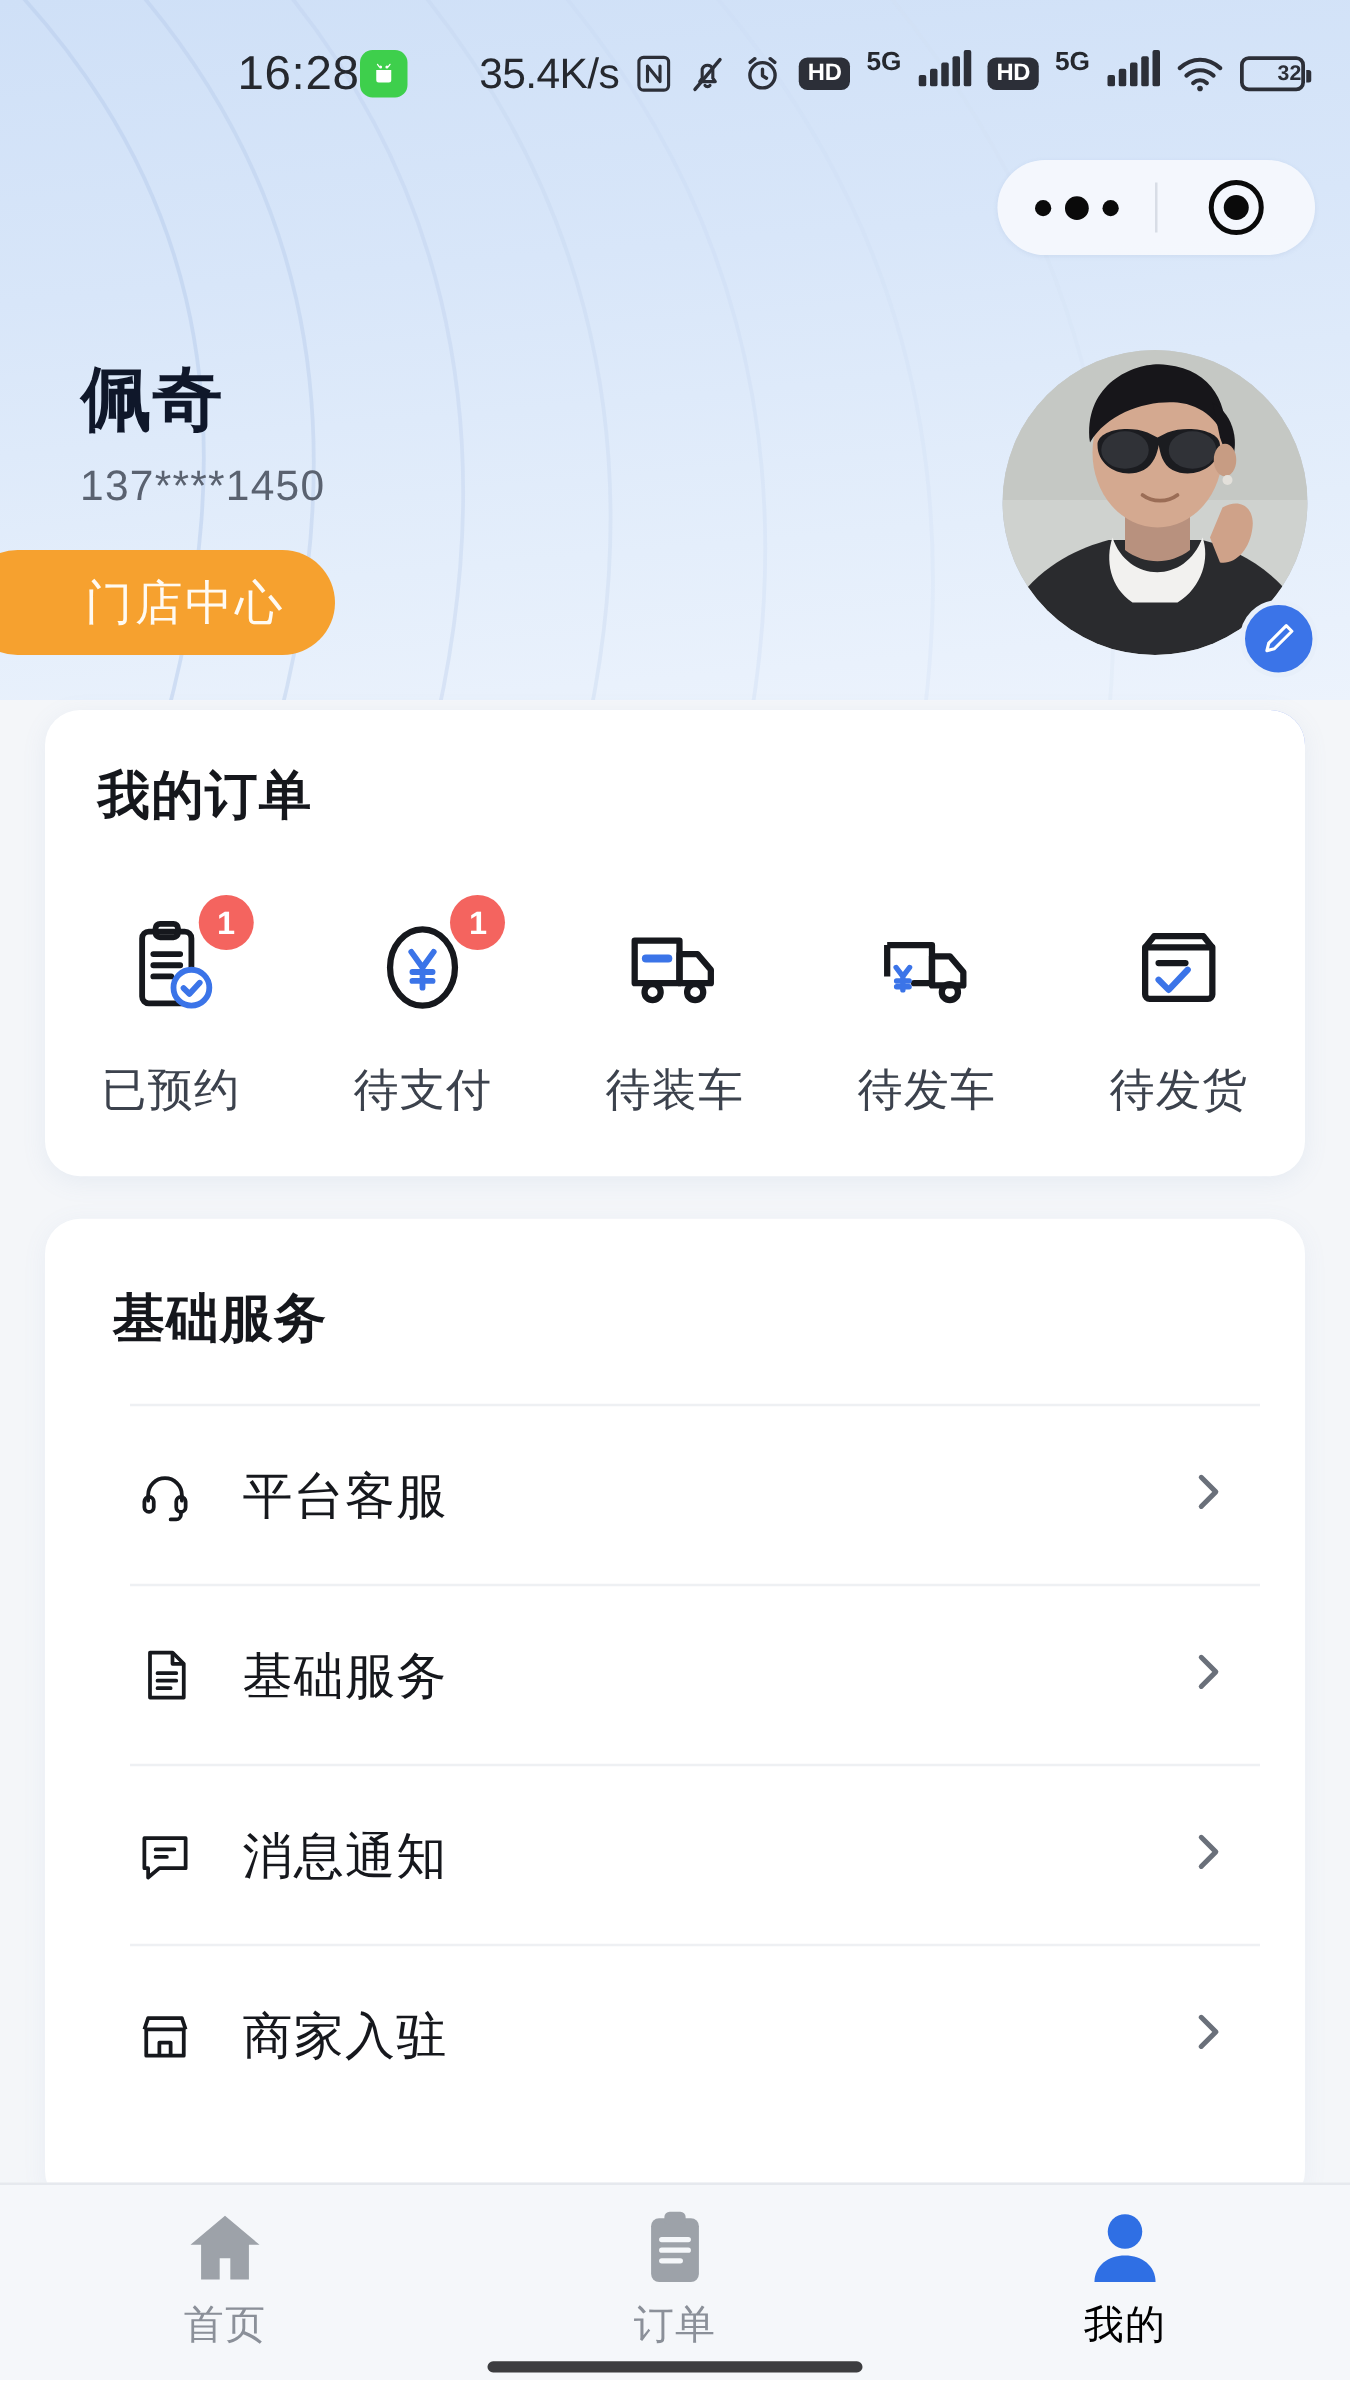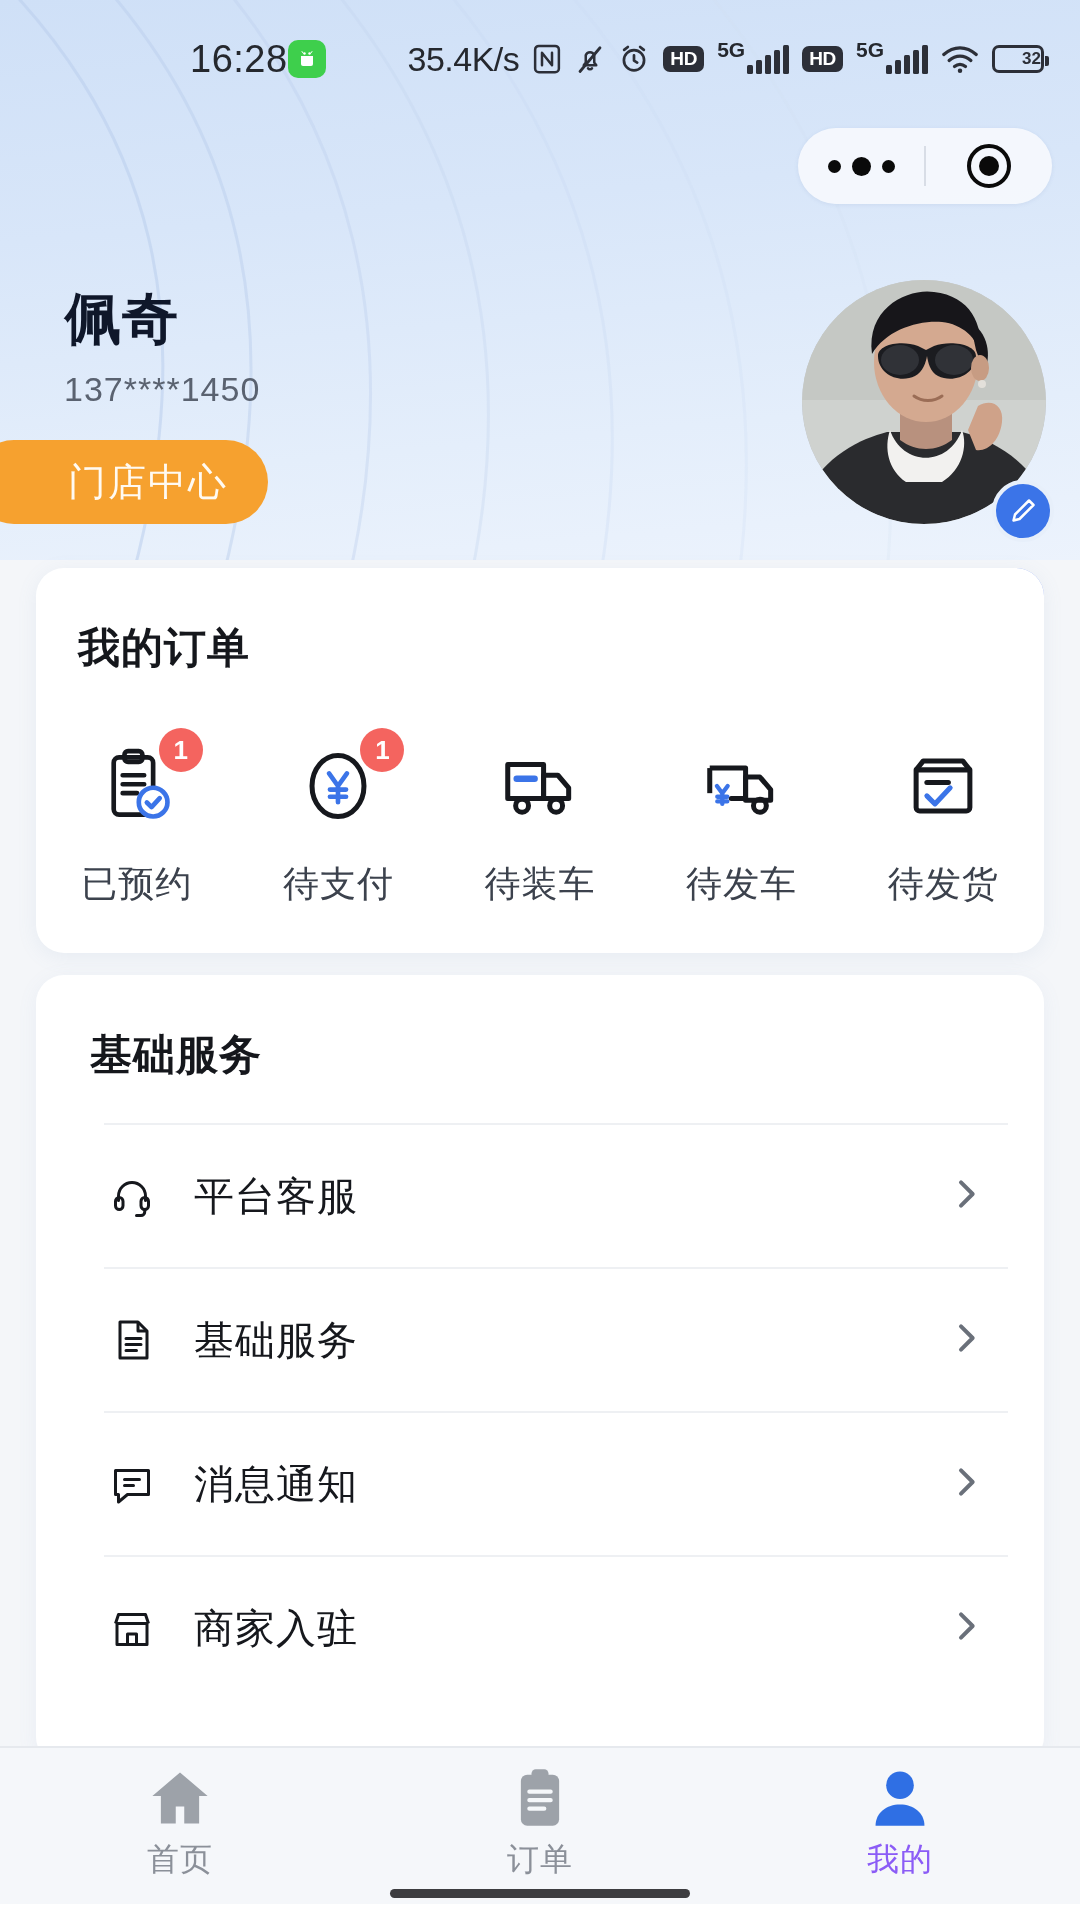--- a/index.html
+++ b/index.html
@@ -44,21 +44,21 @@
   .sb-right {
     position: absolute; right: 36px; top: 0; height: 118px;
     display: flex; align-items: center; gap: 13px;
   }
   .sb-speed { font-size: 34px; font-weight: 500; color: #25282e; letter-spacing: -0.5px; }
   .hd-badge {
     background: #2c2f38; color: #fff; border-radius: 7px;
     font-size: 19px; font-weight: 700; padding: 3px 7px 4px; line-height: 1;
     letter-spacing: -0.3px;
   }
-  .net-group { display: flex; align-items: center; gap: 2px; }
+  .net-group { display: flex; align-items: flex-start; gap: 14px; }
   .net-5g { font-size: 21px; font-weight: 600; color: #25282e; line-height: 1; margin-bottom: 20px;}
   .bars { display: flex; align-items: flex-end; gap: 3px; height: 30px; }
   .bars i { display:block; width: 6px; background: #2c2f38; border-radius: 1.5px; }
   .battery {
     width: 52px; height: 28px; border: 3px solid #2c2f38; border-radius: 7px;
     position: relative; display:flex; align-items:center; justify-content:flex-end;
   }
   .battery:after {
     content:""; position:absolute; right:-8px; top:8px; width:4px; height:10px;
     background:#2c2f38; border-radius: 0 2px 2px 0;
@@ -128,21 +128,21 @@
   }
   .orders-card {
     position: relative;
     background: #ffffff;
     border-radius: 28px;
     padding: 30px 0 44px;
     box-shadow: 0 4px 20px rgba(120,145,190,0.10);
   }
   .orders-title {
     font-size: 42px; font-weight: 700; color: #15171c;
-    margin: 22px 0 0 42px; letter-spacing: 1px;
+    margin: 10px 0 0 42px; letter-spacing: 1px;
   }
   .orders-row { display: flex; margin-top: 62px; }
   .order-item { flex: 1; display: flex; flex-direction: column; align-items: center; }
   .order-icon-box { position: relative; width: 96px; height: 96px; display:flex; align-items:center; justify-content:center; }
   .order-badge {
     position: absolute; right: -18px; top: -10px;
     min-width: 44px; height: 44px; border-radius: 22px;
     background: #f4645f; color: #fff;
     font-size: 26px; font-weight: 600;
     display: flex; align-items: center; justify-content: center;
@@ -193,21 +193,21 @@
     border-top: 2px solid #e6e9ee;
     display: flex; align-items: flex-start;
     z-index: 30;
   }
   .tab {
     flex: 1; display: flex; flex-direction: column; align-items: center;
     padding-top: 16px;
   }
   .tab-label { margin-top: 6px; font-size: 32px; letter-spacing: 1px; }
   .tab-label.inactive { color: #8b9099; }
-  .tab-label.active { color: #8b5cf6; }
+  .tab-label.active { color: #000000; }
   .home-indicator {
     position: absolute; left: 50%; bottom: 6px; transform: translateX(-50%);
     width: 300px; height: 9px; border-radius: 5px; background: #1c1c1e; opacity: 0.85;
   }
 </style>
 </head>
 <body>
 
 <div class="phone">
 

